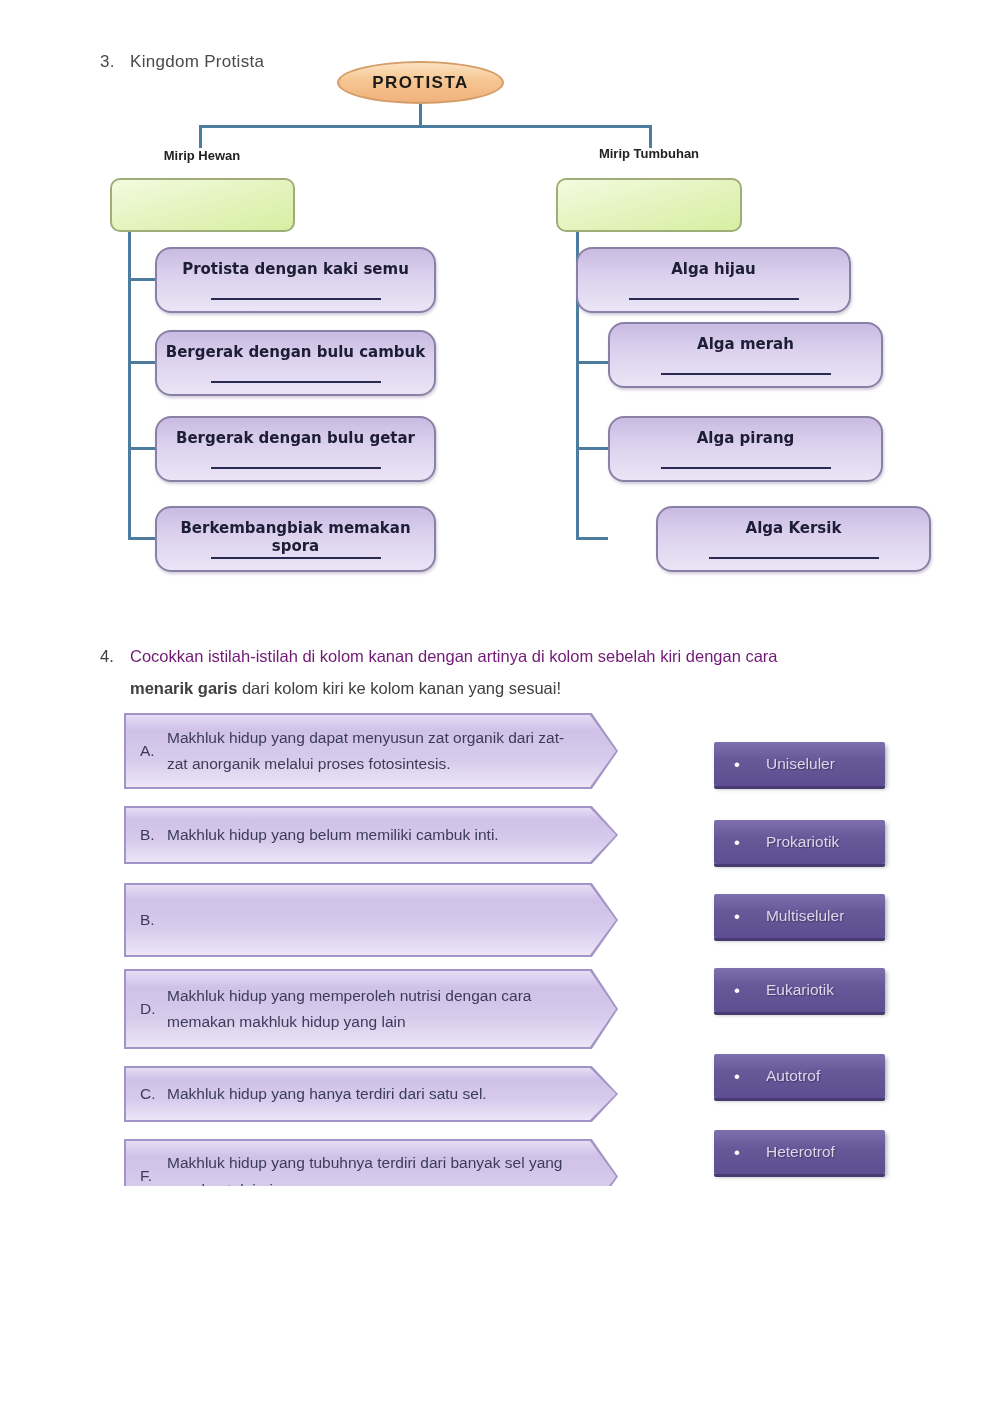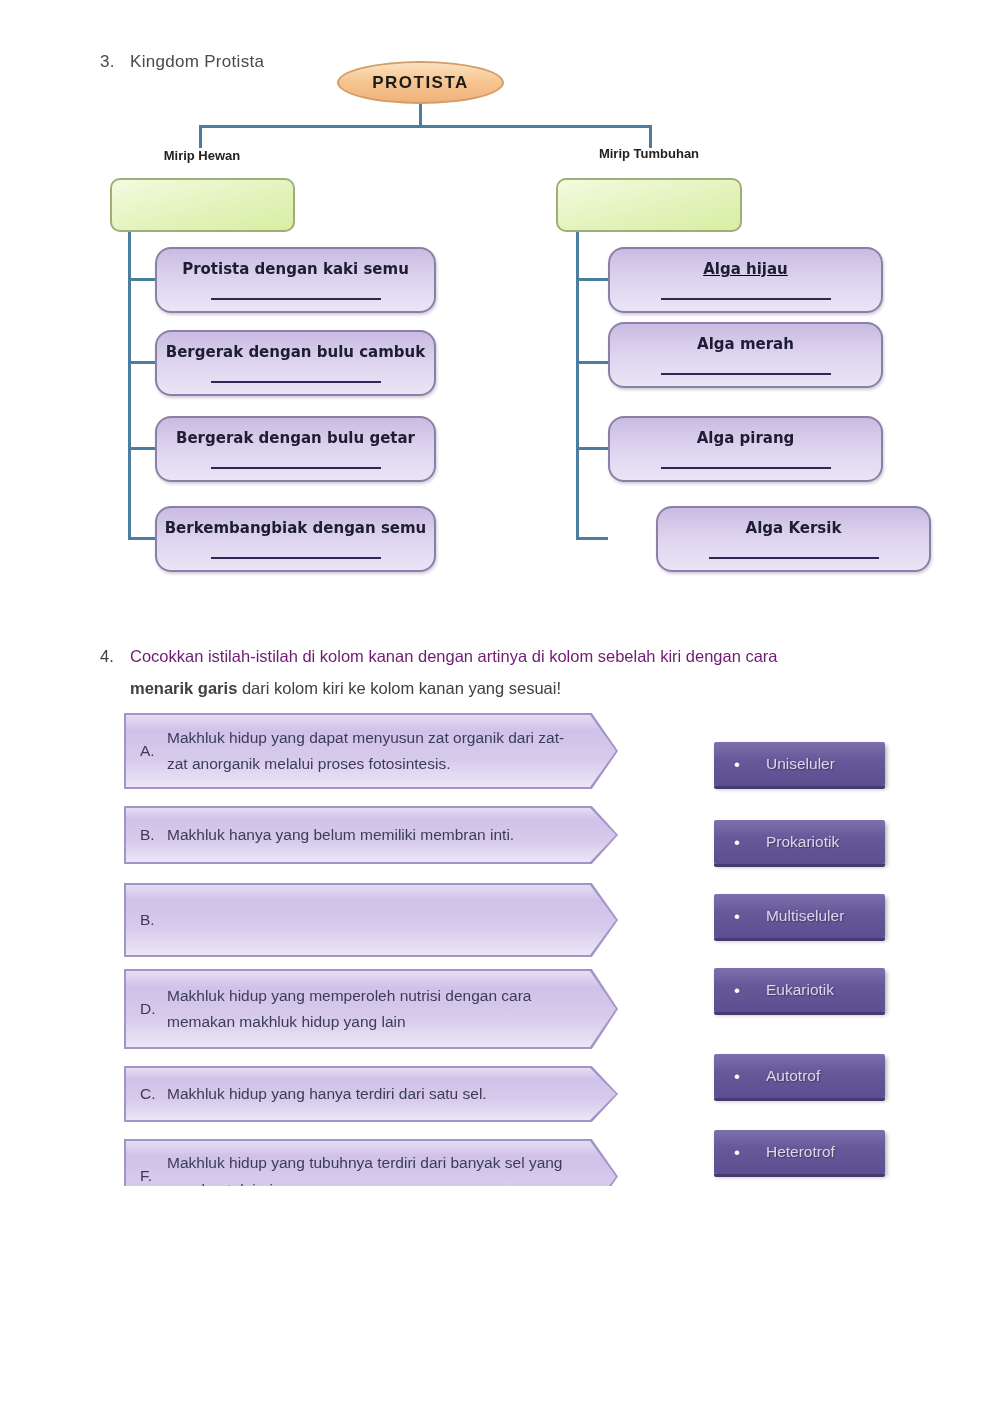--- a/index.html
+++ b/index.html
@@ -98,25 +98,25 @@
   </div>
   <div class="abs pbox" style="left:155px;top:330px;">
     <div class="lbl">Bergerak dengan bulu cambuk</div>
     <div class="blank"></div>
   </div>
   <div class="abs pbox" style="left:155px;top:416px;">
     <div class="lbl">Bergerak dengan bulu getar</div>
     <div class="blank"></div>
   </div>
   <div class="abs pbox" style="left:155px;top:506px;">
-    <div class="lbl">Berkembangbiak dengan semu</div>
-    <div class="blank"></div>
-  </div>
-
-  <div class="abs pbox" style="left:608px;top:247px;width:275px;text-decoration:underline;">
+    <div class="lbl">Berkembangbiak memakan spora</div>
+    <div class="blank"></div>
+  </div>
+
+  <div class="abs pbox" style="left:576px;top:247px;width:275px;">
     <div class="lbl">Alga hijau</div>
     <div class="blank"></div>
   </div>
   <div class="abs pbox" style="left:608px;top:322px;width:275px;">
     <div class="lbl">Alga merah</div>
     <div class="blank"></div>
   </div>
   <div class="abs pbox" style="left:608px;top:416px;width:275px;">
     <div class="lbl">Alga pirang</div>
     <div class="blank"></div>
@@ -136,21 +136,21 @@
     <div class="content">
         <span class="letter">A.</span>
         <span class="text">Makhluk hidup yang dapat menyusun zat organik dari zat-zat anorganik melalui proses fotosintesis.</span>
       </div>
   </div>
   <div class="abs arrow" style="top:806px;height:58px;">
     <div class="shape"></div>
     <div class="fill"></div>
     <div class="content">
         <span class="letter">B.</span>
-        <span class="text">Makhluk hanya yang belum memiliki membran inti.</span>
+        <span class="text">Makhluk hidup yang belum memiliki cambuk inti.</span>
       </div>
   </div>
   <div class="abs arrow" style="top:883px;height:74px;">
     <div class="shape"></div>
     <div class="fill"></div>
     <div class="content">
         <span class="letter">B.</span>
       </div>
   </div>
   <div class="abs arrow" style="top:969px;height:80px;">

